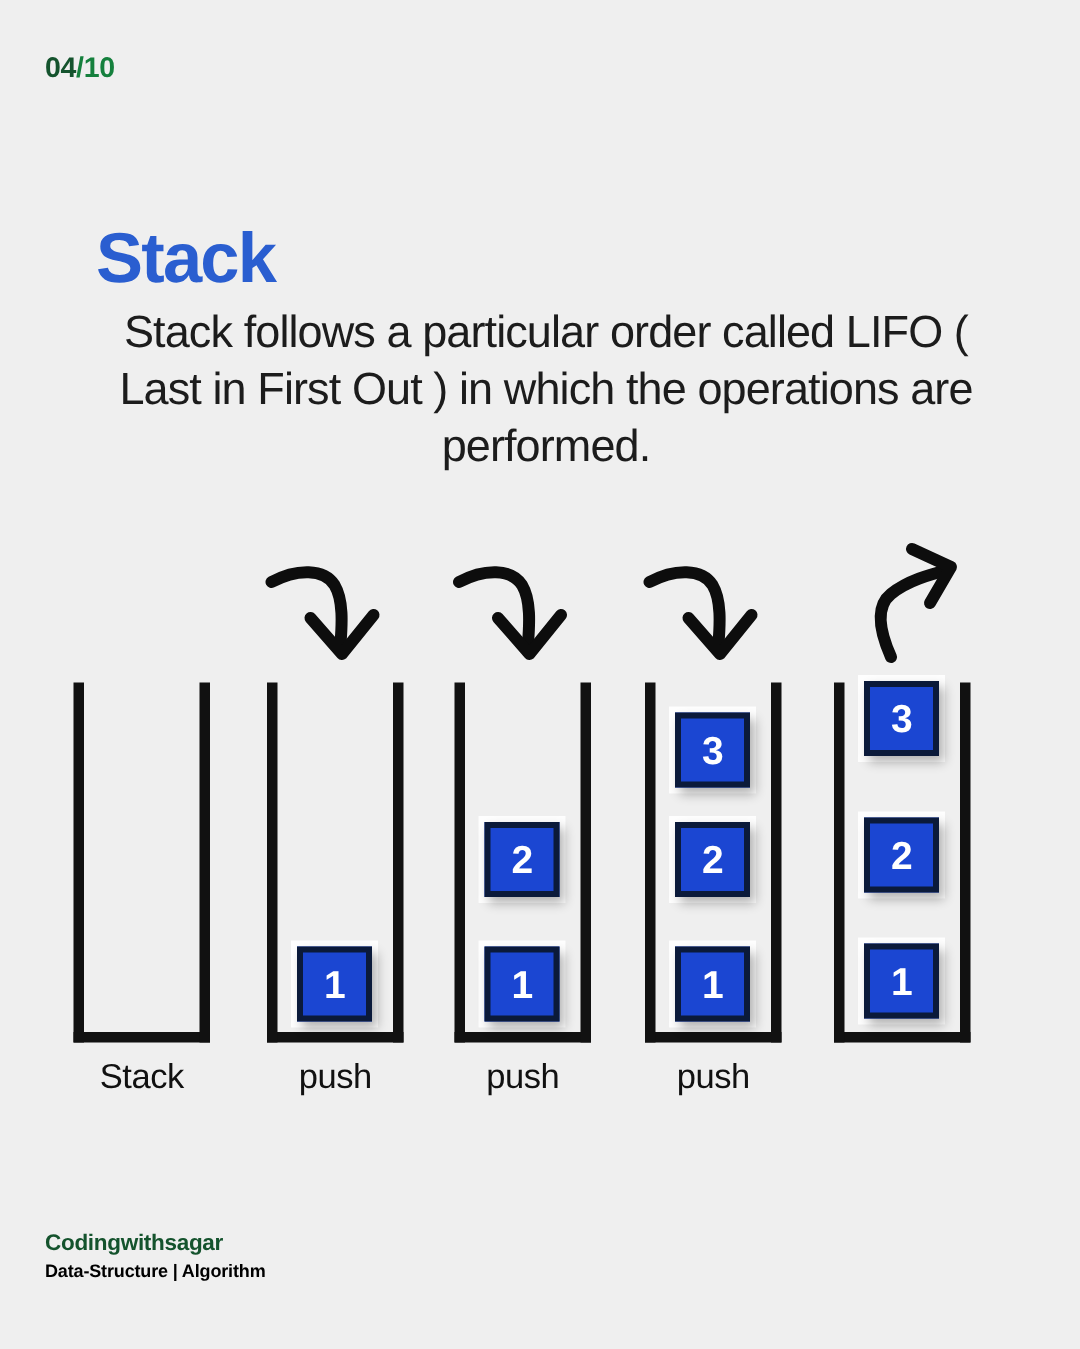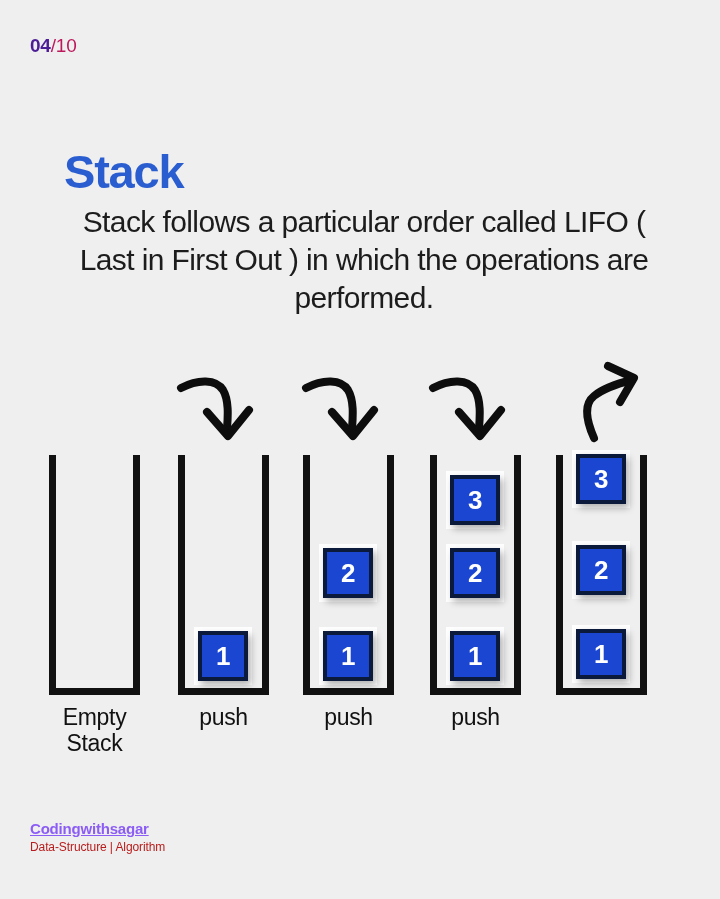--- a/index.html
+++ b/index.html
@@ -19,26 +19,26 @@
   
   #page-counter {
     position: absolute;
     left: 30px;
     top: 35px;
     font-size: 19px;
     letter-spacing: -0.2px;
   }
   #page-counter .cur {
     font-weight: 700;
-    color: #4c1d95;
+    color: #14532d;
     margin-top: 17px;
   }
   #page-counter .tot {
-    font-weight: 400;
-    color: #be185d;
+    font-weight: 700;
+    color: #15803d;
   }
 
   
   #heading-block {
     position: absolute;
     left: 64px;
     top: 148px;
     width: 600px;
   }
   #page-title {
@@ -122,29 +122,28 @@
 
   
   #footer {
     position: absolute;
     left: 30px;
     top: 820px;
   }
   #footer-brand {
     font-size: 15px;
     font-weight: 700;
-    color: #8b5cf6;
+    color: #14532d;
     letter-spacing: -0.2px;
     margin: 0 0 3px 0;
-    text-decoration: underline;
   }
   #footer-subtitle {
     font-size: 12px;
-    font-weight: 400;
-    color: #b91c1c;
+    font-weight: 700;
+    color: #000000;
     letter-spacing: -0.1px;
     margin: 0;
   }
 </style>
 </head>
 <body>
 
 <div id="page-counter">
   <span class="cur">04</span><span class="tot">/10</span>
 </div>
@@ -153,21 +152,20 @@
   <h1 id="page-title">Stack</h1>
   <p id="page-description">Stack follows a particular order called LIFO ( Last in First Out ) in which the operations are performed.</p>
 </div>
 
 <div id="diagram">
 
   <div class="stack-col" style="left:49px; width:91px;">
     <div class="stack-container" style="top:105px; width:91px; height:240px;"></div>
     <div class="boxes"></div>
     <div class="op-label" style="top:355px; left:-10px; width:111px;">
-      <div>Empty</div>
       <div>Stack</div>
     </div>
   </div>
 
   <div class="stack-col" style="left:178px; width:91px;">
     <svg class="arrow" style="left:-2px; top:16px;" width="86" height="80" viewBox="0 0 86 80">
       <path d="M5 22 C22 13, 40 13, 47 24 C53 34, 52 50, 51 63" fill="none" stroke="#0d0d0d" stroke-width="8" stroke-linecap="round"></path>
       <path d="M31 46 L52 70 L73 44" fill="none" stroke="#0d0d0d" stroke-width="8" stroke-linecap="round" stroke-linejoin="round"></path>
     </svg>
     <div class="stack-container" style="top:105px; width:91px; height:240px;"></div>

